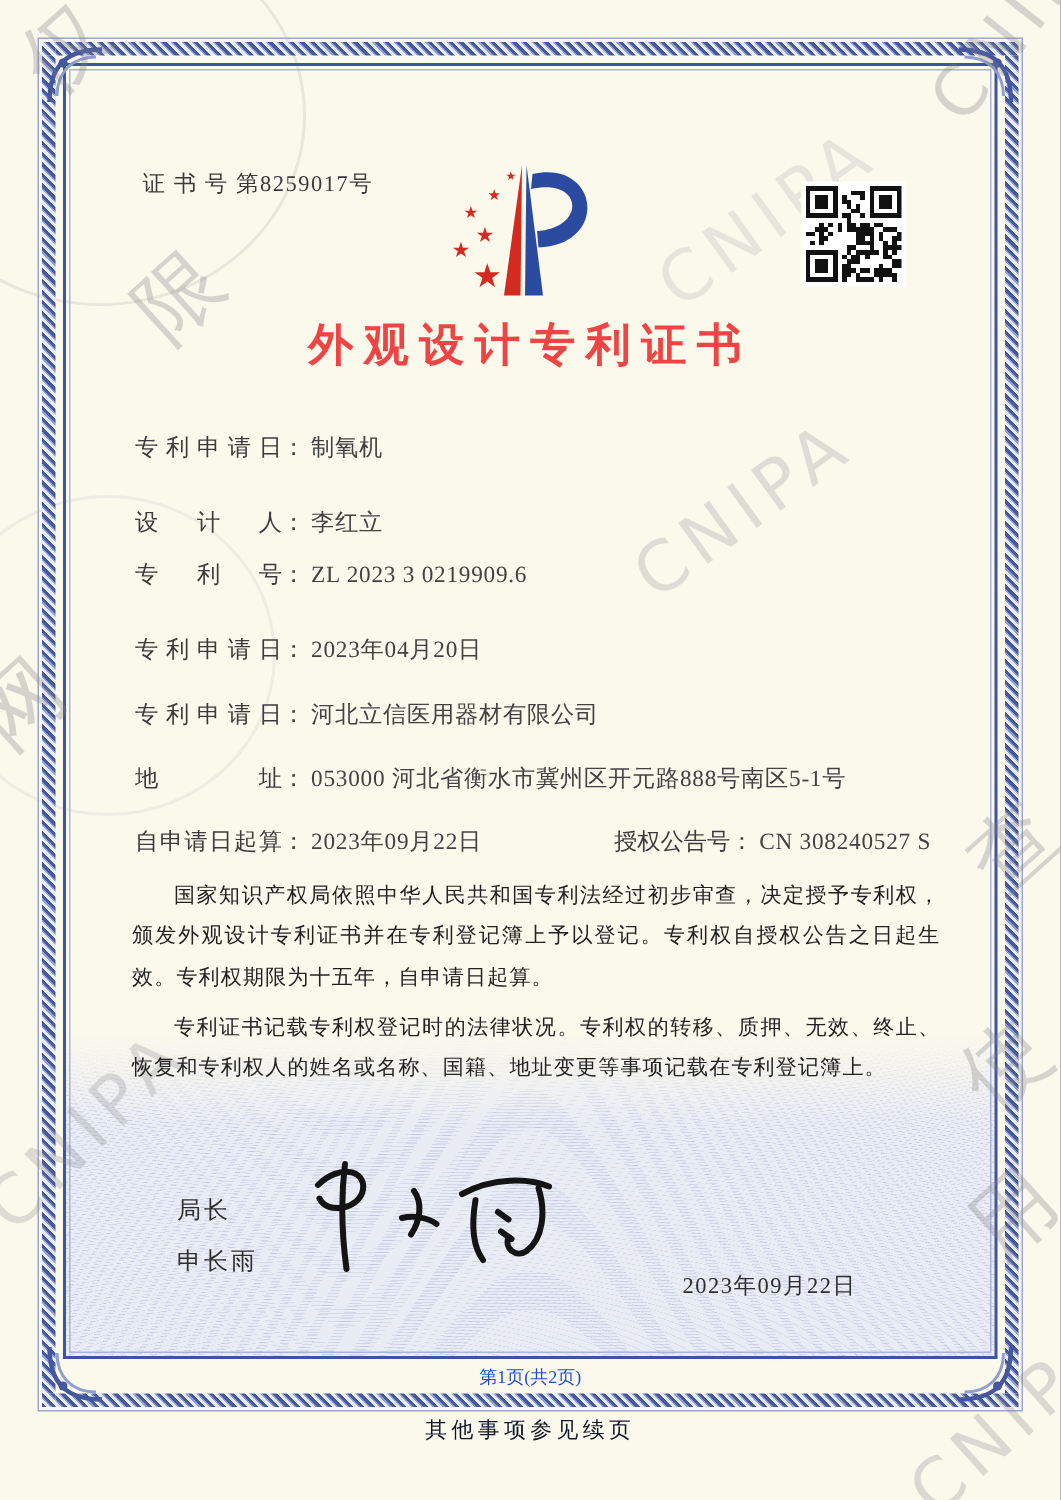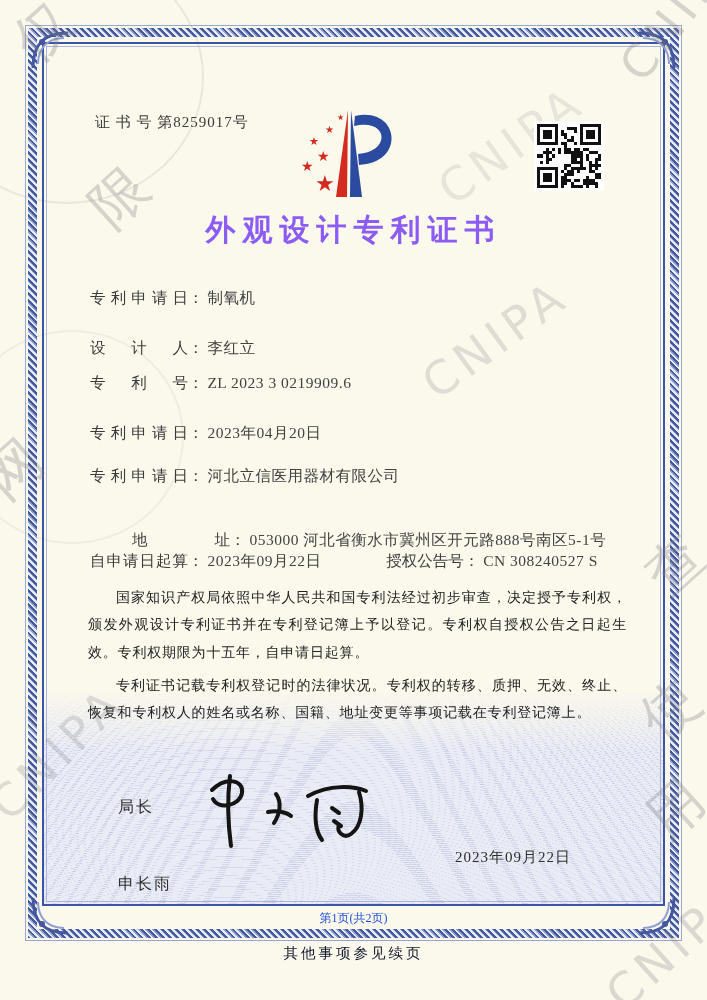--- a/index.html
+++ b/index.html
@@ -37,43 +37,43 @@
   .w9{left:592px;top:918px;color:rgba(125,125,130,.26);}
   .w10{left:428px;top:118px;transform:rotate(-36deg);color:rgba(125,125,130,.16);}
   .wm-circle{position:absolute;left:-70px;top:-50px;width:270px;height:250px;border:2px solid rgba(140,140,145,.16);border-radius:50%;pointer-events:none;}
   .wm-circle2{position:absolute;left:-40px;top:330px;width:220px;height:210px;border:2px solid rgba(140,140,145,.10);border-radius:50%;pointer-events:none;}
   
   .cert-no{position:absolute;left:95px;top:113px;font-size:15px;letter-spacing:1px;color:#3a3a3a;z-index:2;}
   .logo{position:absolute;left:293px;top:103px;width:120px;height:104px;z-index:2;}
   .qr{position:absolute;left:534px;top:121px;width:70px;height:70px;background:#fff;padding:3px;box-sizing:border-box;z-index:2;}
   .qr svg{display:block;width:64px;height:64px;}
   .title{position:absolute;left:0;right:0;top:210px;text-align:center;font-size:30px;font-weight:700;
-         letter-spacing:7px;color:#8b5cf6;z-index:2;}
+         letter-spacing:7px;color:#ef4444;z-index:2;}
   
   .field-row{position:absolute;left:90px;font-size:15.5px;color:#3b3b3b;z-index:2;white-space:nowrap;}
   .flabel{display:inline-block;width:98px;text-align:justify;text-align-last:justify;color:#3b3b3b;}
   .colon{display:inline-block;}
   .fvalue{color:#424242;letter-spacing:.5px;}
   .r1{top:288px;} .r2{top:338px;} .r3{top:373px;} .r4{top:423px;}
-  .r5{top:466px;} .r6{top:530px;margin-left:42px;} .r7{top:551px;}
-  .fgroup2{margin-left:61px;}
+  .r5{top:466px;} .r6{top:509px;} .r7{top:551px;}
+  .fgroup2{margin-left:84px;}
   
   .body-text{position:absolute;left:88px;right:80px;top:584px;z-index:2;}
   .body-text p{margin:0 0 6px 0;font-size:14px;line-height:1.95;text-indent:2em;
                letter-spacing:.8px;text-align:justify;color:#222;}
   
   .guilloche{position:absolute;left:44px;right:44px;top:690px;bottom:94px;z-index:0;
     background:
       linear-gradient(to bottom,#fbf8ec 0,rgba(233,236,245,0) 60px),
       repeating-radial-gradient(ellipse 900px 260px at 50% -90px,rgba(105,120,180,.18) 0 1px,rgba(0,0,0,0) 1px 7px),
       repeating-radial-gradient(ellipse 760px 230px at 30% 115%,rgba(105,120,180,.14) 0 1px,rgba(0,0,0,0) 1px 9px),
       #e9ecf5;}
   
   .signer-title{position:absolute;left:118px;top:797px;font-size:16px;letter-spacing:2px;z-index:2;}
-  .signer-name{position:absolute;left:118px;top:831px;font-size:16px;letter-spacing:2px;z-index:2;margin-top:43px;}
+  .signer-name{position:absolute;left:118px;top:831px;font-size:16px;letter-spacing:2px;z-index:2;}
   .signature{position:absolute;left:196px;top:766px;width:195px;height:88px;z-index:2;}
   .issue-date{position:absolute;left:455px;top:848px;font-size:15px;letter-spacing:1px;z-index:2;}
   .page-num{position:absolute;left:0;right:0;top:910px;text-align:center;font-size:12px;color:#1d4ed8;z-index:2;}
   .cont-note{position:absolute;left:0;right:0;top:944px;text-align:center;font-size:14.5px;
              letter-spacing:3px;color:#0f172a;z-index:2;}
 </style>
 </head>
 <body>
 
 <div class="page">

